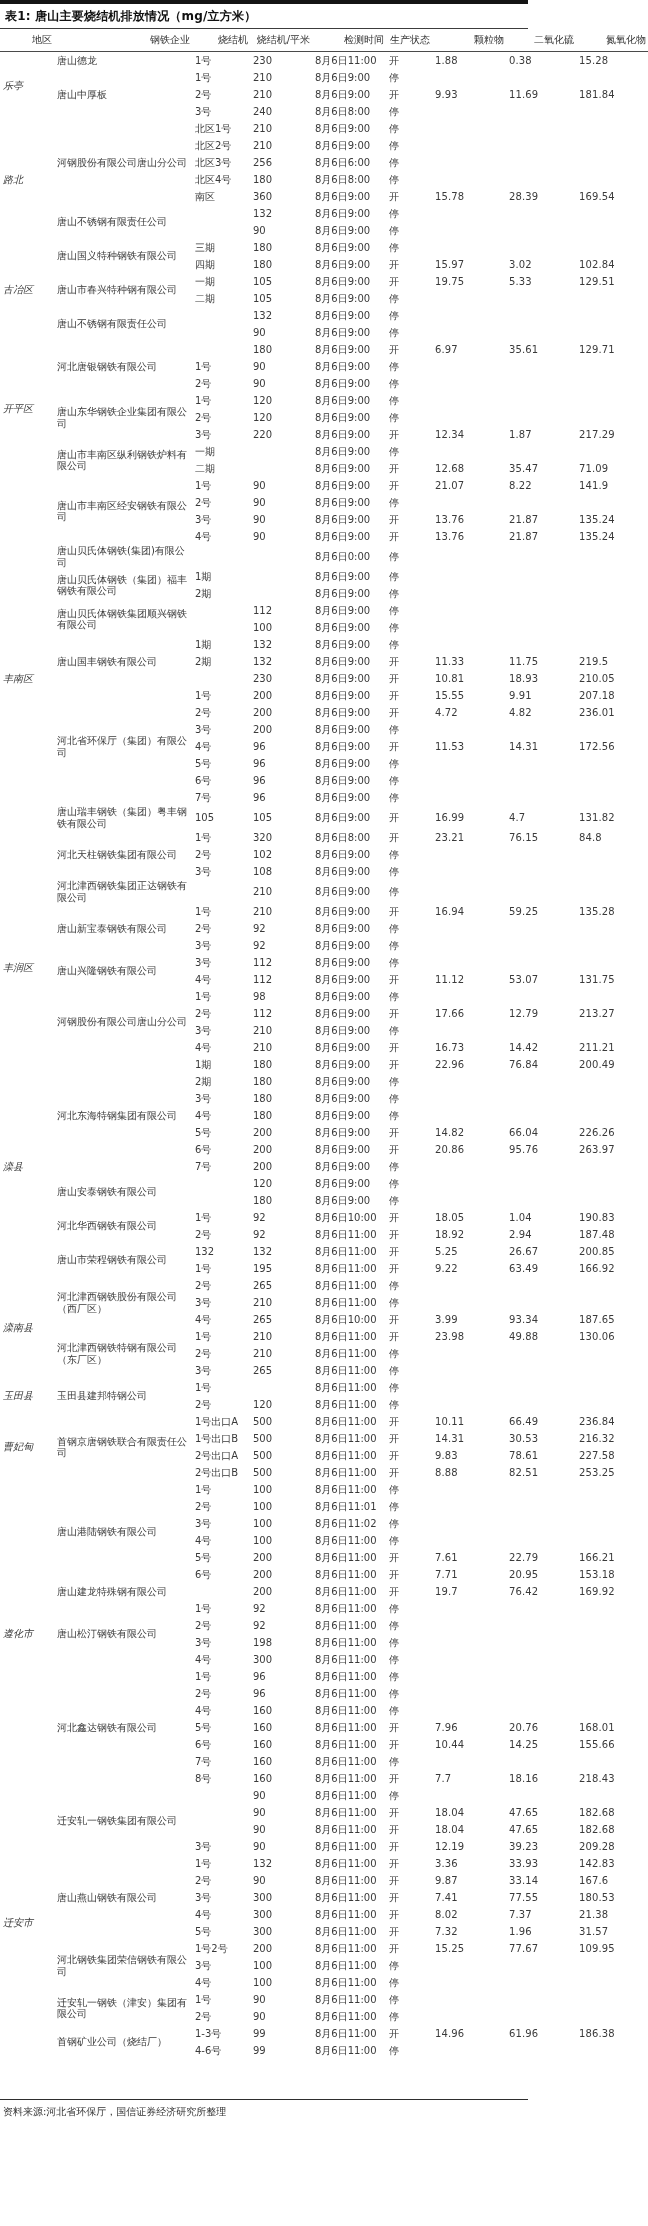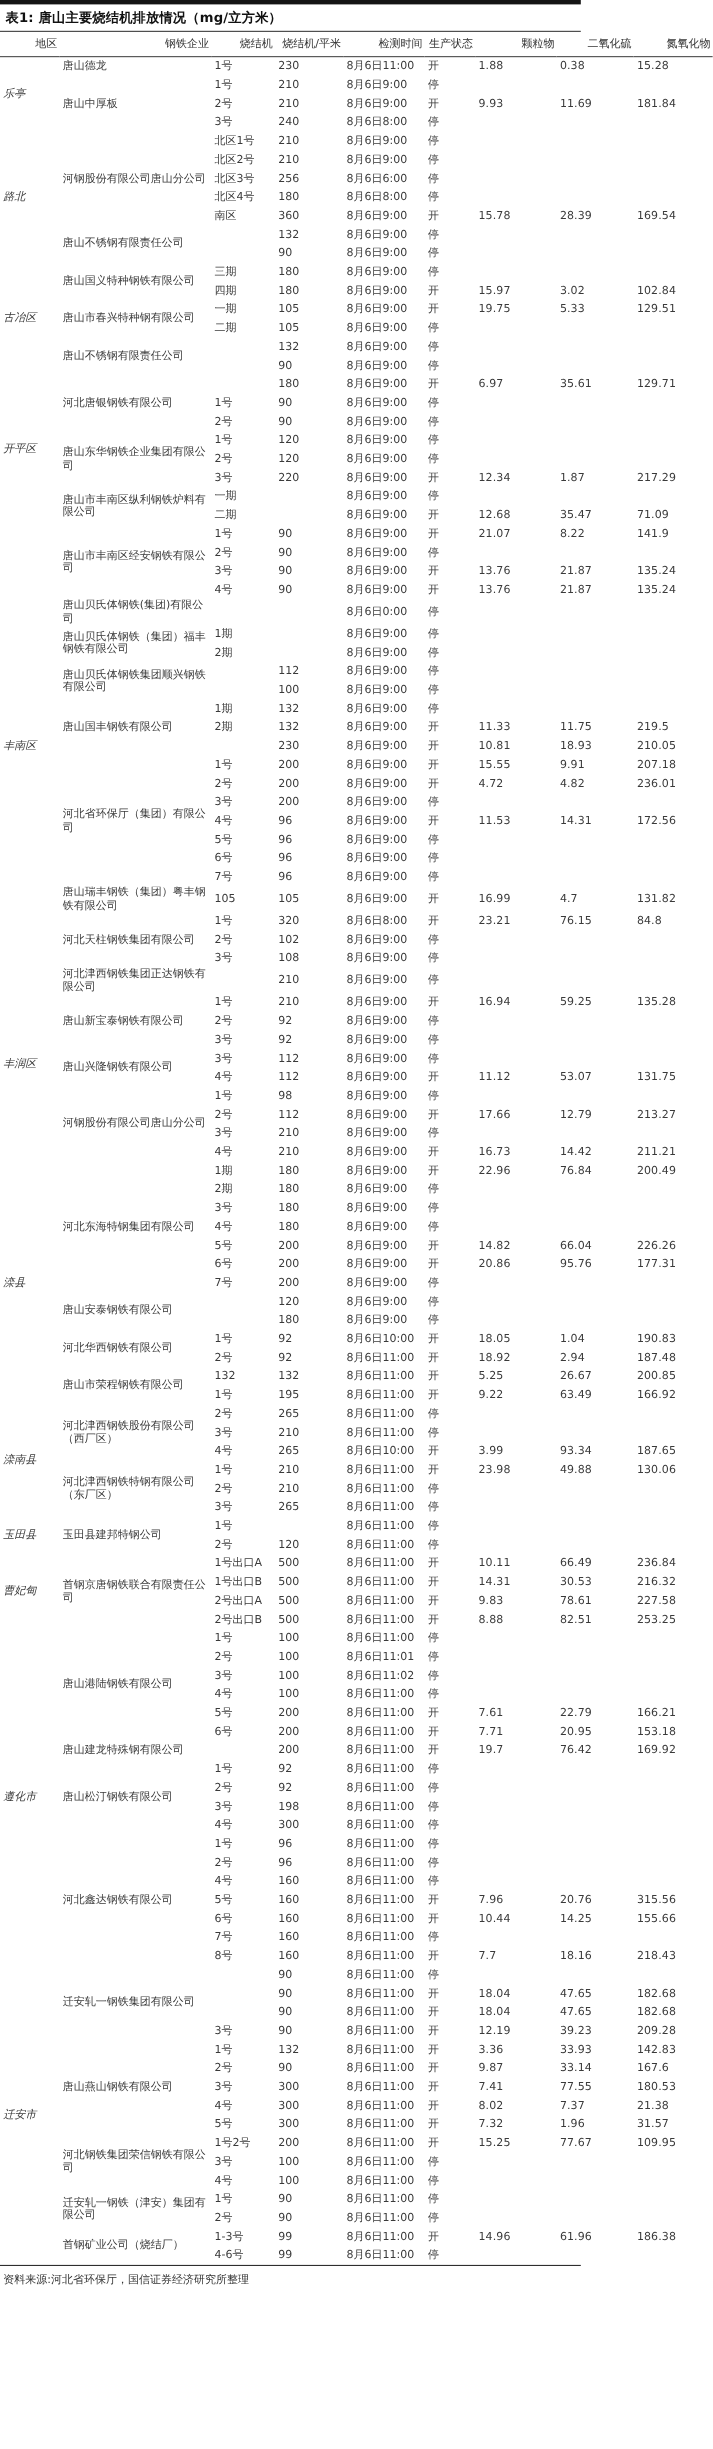--- a/index.html
+++ b/index.html
@@ -62,20 +62,21 @@
     white-space: normal;
     word-break: break-all;
     margin-left: 16px;
   }
   td.num { letter-spacing: 0.1px; }
   .source-note {
     border-top: 1px solid #2e2e2e;
     font-size: 10px;
     color: #333;
     padding: 5px 3px 6px 3px;
+    margin-top: 40px;
   }
 </style>
 </head>
 <body>
 
 <div class="report">
   <div class="table-title">表1: 唐山主要烧结机排放情况（mg/立方米）</div>
 
   <table class="emissions">
     <colgroup>
@@ -700,21 +701,21 @@
           <td class="num">66.04</td>
           <td class="num">226.26</td>
         </tr>
         <tr>
           <td>6号</td>
           <td>200</td>
           <td>8月6日9:00</td>
           <td>开</td>
           <td class="num">20.86</td>
           <td class="num">95.76</td>
-          <td class="num">177.31</td>
+          <td class="num">263.97</td>
         </tr>
         <tr>
           <td>7号</td>
           <td>200</td>
           <td>8月6日9:00</td>
           <td>停</td>
           <td class="num"></td>
           <td class="num"></td>
           <td class="num"></td>
         </tr>
@@ -1021,21 +1022,21 @@
           <td class="num"></td>
           <td class="num"></td>
         </tr>
         <tr>
           <td>5号</td>
           <td>160</td>
           <td>8月6日11:00</td>
           <td>开</td>
           <td class="num">7.96</td>
           <td class="num">20.76</td>
-          <td class="num">315.56</td>
+          <td class="num">168.01</td>
         </tr>
         <tr>
           <td>6号</td>
           <td>160</td>
           <td>8月6日11:00</td>
           <td>开</td>
           <td class="num">10.44</td>
           <td class="num">14.25</td>
           <td class="num">155.66</td>
         </tr>

